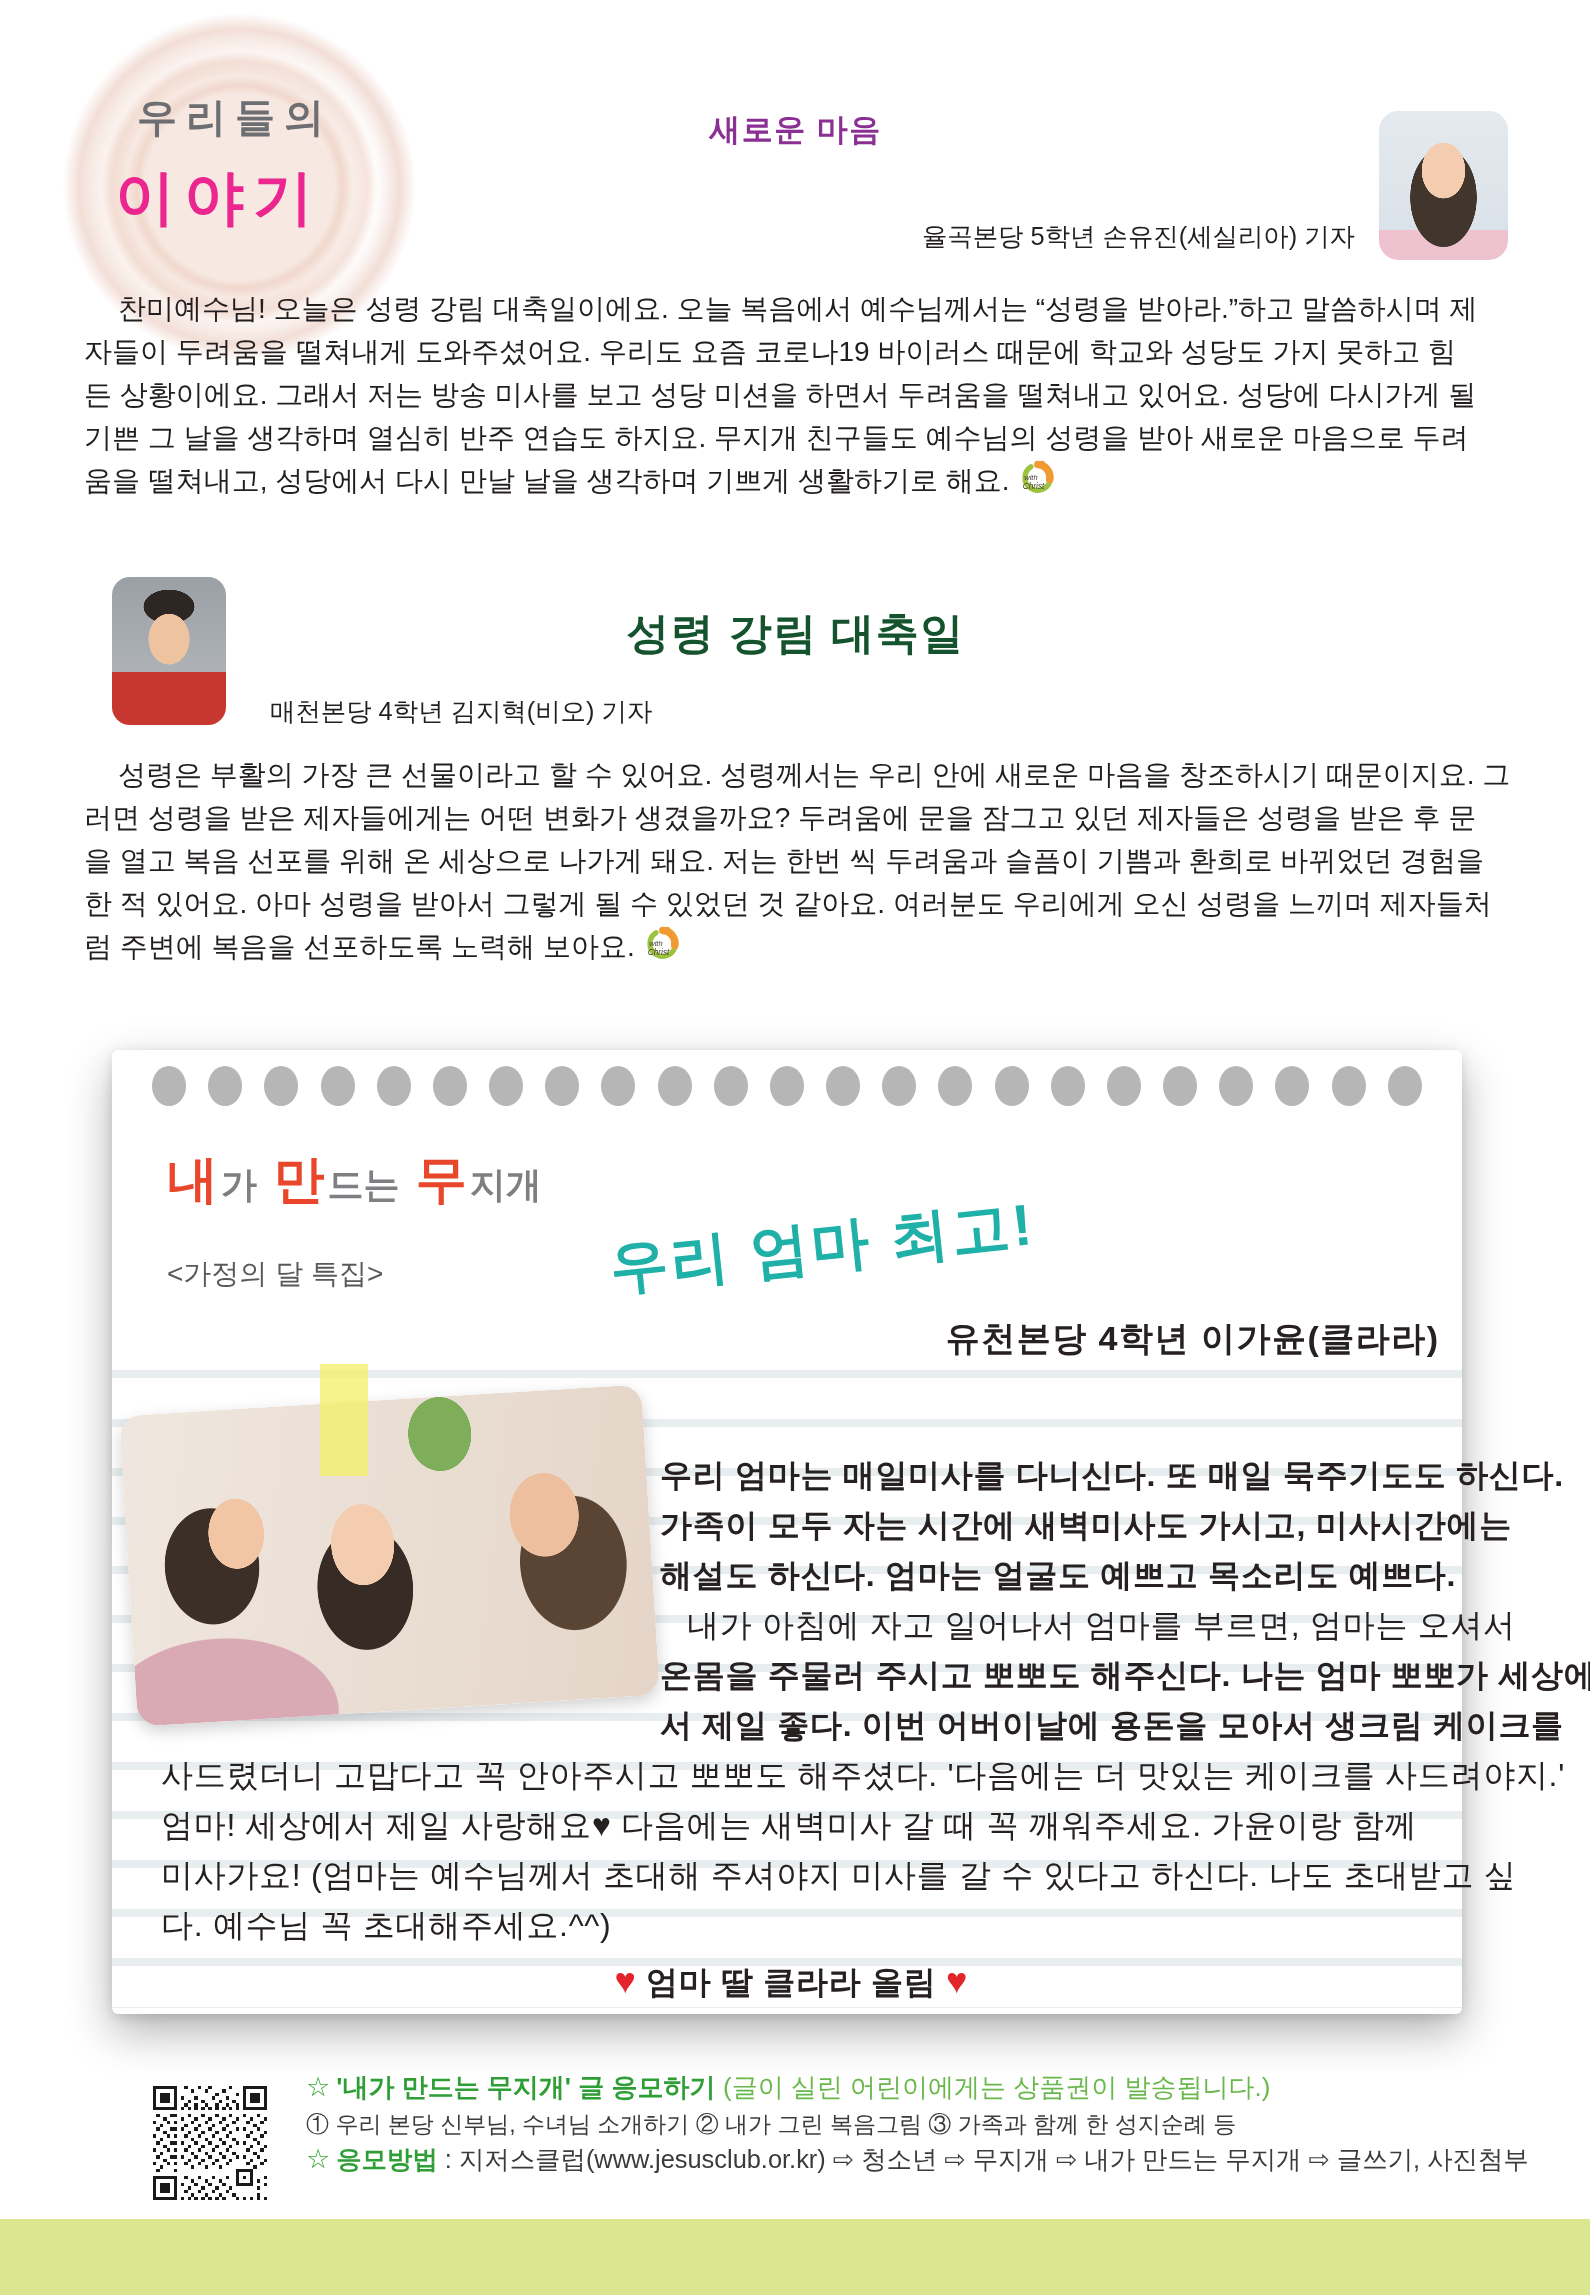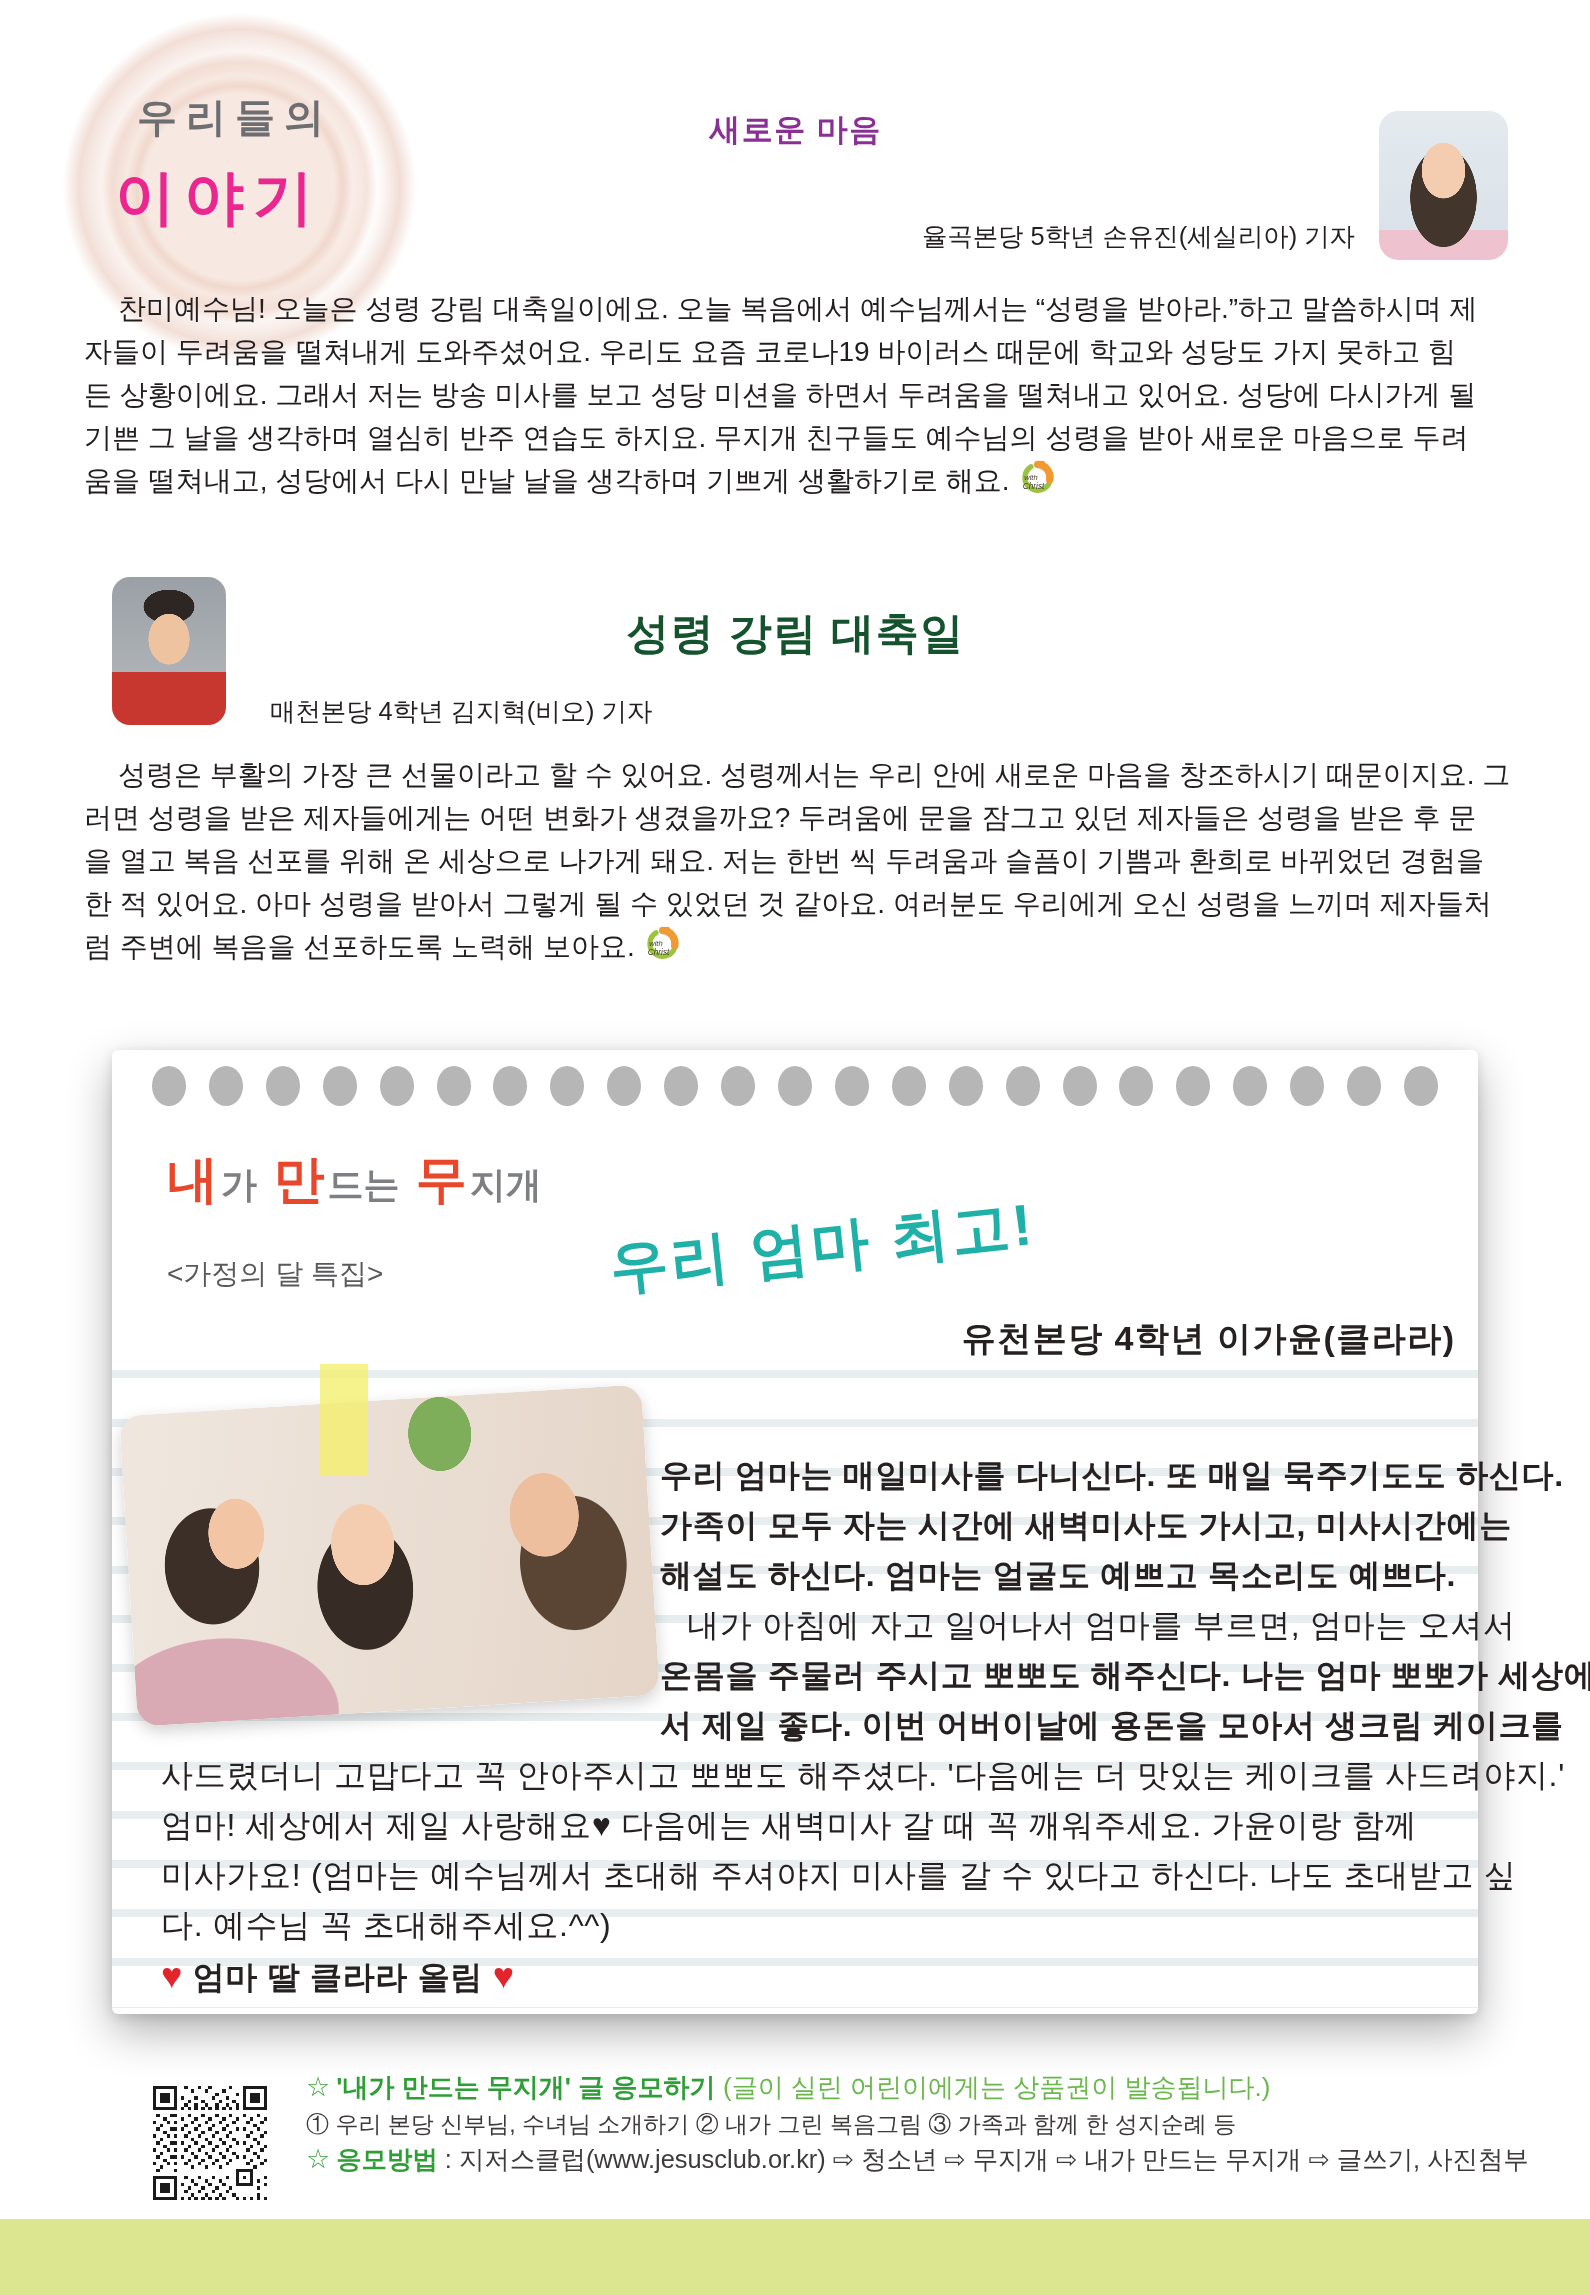--- a/index.html
+++ b/index.html
@@ -50,21 +50,20 @@
   #para1 { top:287px; }
   #para2 { top:753px; }
   .para .ln { white-space:nowrap; }
   .para .first { padding-left:34px; }
   .wc-logo { display:inline-block; width:39px; height:42px; vertical-align:-12px; margin-left:6px; }
   
   .card {
     position:absolute; left:112px; top:1050px; width:1350px; height:964px; background:#fff;
     border-radius:6px;
     box-shadow:0 18px 45px rgba(0,0,0,.30), 0 3px 12px rgba(0,0,0,.12);
-    padding-left:16px;
   }
   .dots { position:absolute; left:40px; right:40px; top:16.4px; display:flex; justify-content:space-between; }
   .dot { width:34px; height:40px; border-radius:50%; background:#b6b6b6; }
   .nb-heading { position:absolute; left:55px; top:96px; white-space:nowrap; }
   .seg { font-weight:800; }
   .seg-red { color:#e8472b; font-size:51px; margin-right:3px; }
   .seg-gray { color:#7d7f82; font-size:36px; margin-right:16.4px; }
   .nb-subtitle { position:absolute; left:55px; top:205px; font-size:28px; color:#58595b; }
   .nb-hand-title { position:absolute; left:497px; top:158px; font-size:58px; font-weight:700;
     color:#1fb0a8; transform:rotate(-6deg); letter-spacing:3px; white-space:nowrap; }
@@ -86,21 +85,21 @@
       radial-gradient(ellipse 172px 112px at 16% 98%, #d9a9b4 0 68%, rgba(0,0,0,0) 69%),
       linear-gradient(100deg, #efe7df, #e5d5c8);
   }
   .tape { position:absolute; left:208px; top:314px; width:48px; height:112px;
     background:rgba(243,239,108,.78); z-index:3; }
   .hand-text { position:absolute; left:49px; right:27px; top:404px; z-index:4;
     font-size:32px; font-weight:500; letter-spacing:0.7px; color:#262020; }
   .hand-line { height:50px; line-height:43px; white-space:nowrap; }
   .hl-right { padding-left:499px;font-weight:bold; }
   .hl-indent { padding-left:526px; }
-  .hand-sign { height:50px; line-height:43px; text-align:left; padding-right:13.5px; font-weight:600; }
+  .hand-sign { height:50px; line-height:54px; text-align:center; padding-right:13.5px; font-weight:600; }
   .heart { color:#e3242b; font-size:36px; }
   
   .qr { position:absolute; left:153px; top:2086px; width:114px; height:114px; }
   .contest-l1 { position:absolute; left:306px; top:2070px; font-size:26px; white-space:nowrap; }
   .contest-l2 { position:absolute; left:306px; top:2109px; font-size:23px; color:#3d3a39; white-space:nowrap; }
   .contest-l3 { position:absolute; left:306px; top:2143px; font-size:25.4px; color:#3d3a39; white-space:nowrap; }
   .c-star { color:#3aa43b; font-size:27px; margin-right:6px; }
   .c-bold { color:#2f9e37; font-weight:800;margin-top:47px; }
   .c-note { color:#6ab84d; margin-left:7.5px; }
   .c-rest { color:#3d3a39; }

